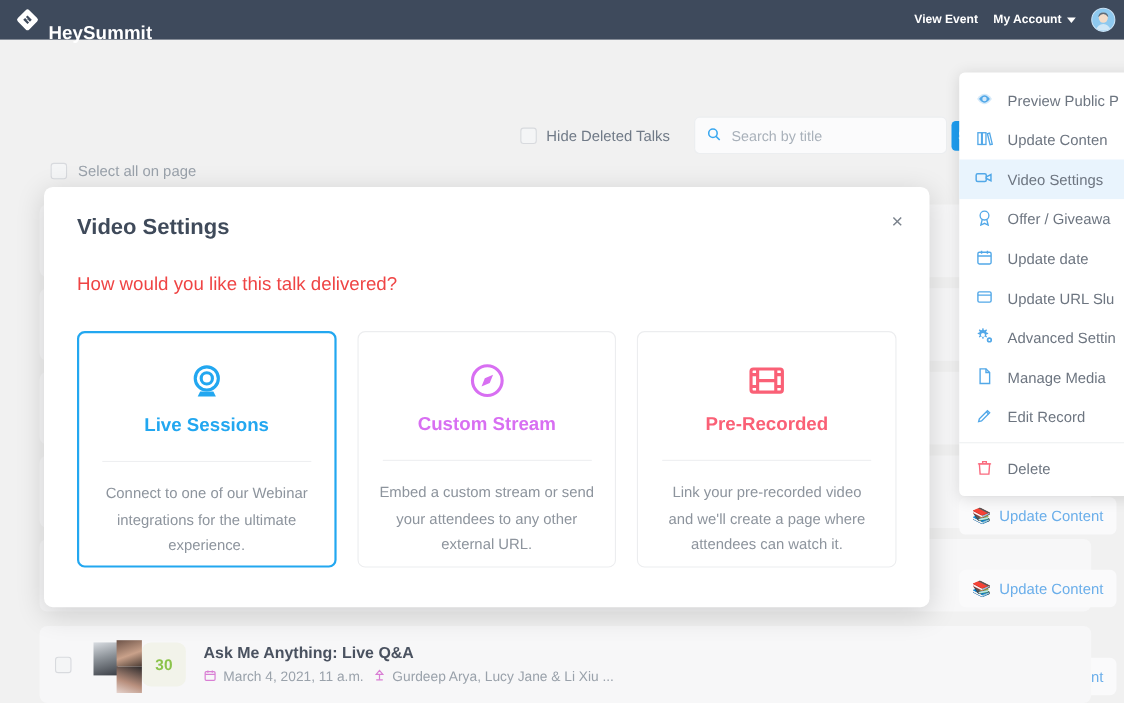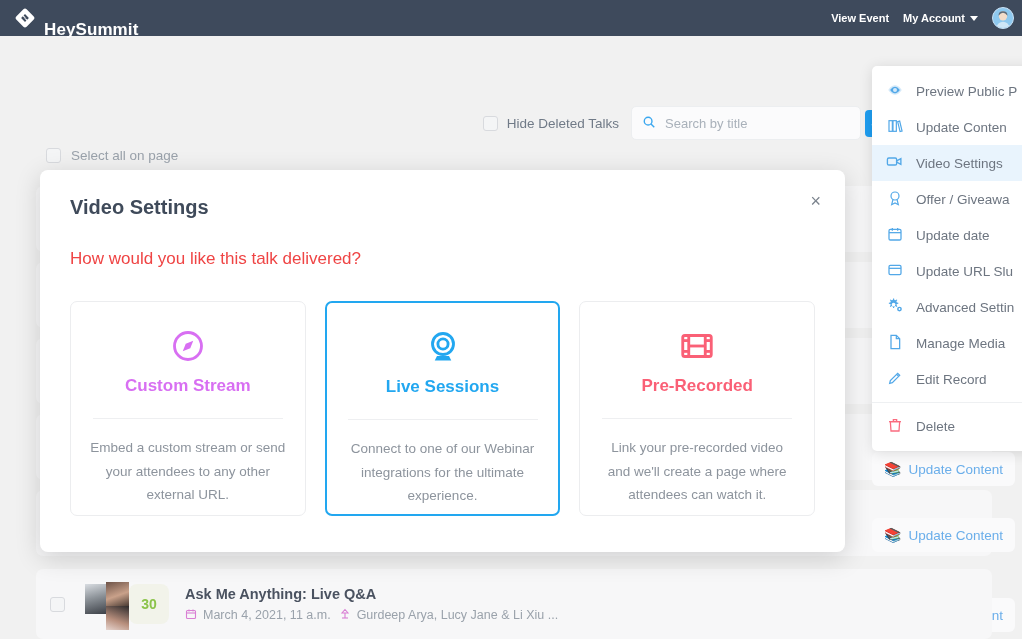--- a/index.html
+++ b/index.html
@@ -47,21 +47,21 @@
     position: absolute; top: 66px; left: 0; width: 1022px; height: 42px;
     display: flex; align-items: center; justify-content: flex-end;
     padding-right: 130px;
   }
   .chk {
     width: 15px; height: 15px; border: 1px solid #d8dade; border-radius: 3px;
     background: #f4f5f6; display: inline-block; flex: none;
   }
   .hide-deleted {
     display: flex; align-items: center; gap: 9px;
-    color: #707a87; font-size: 13.5px; margin-right: 12px;
+    color: #707a87; font-size: 13.5px; margin-right: 22px;
   }
   .searchbox {
     display: flex; align-items: center; height: 34px;
     background: #fbfbfc; border: 1px solid #eceef0; border-radius: 5px;
     padding: 0 10px; width: 230px;
   }
   .search-icon { color: #3aa7ef; font-size: 13px; margin-right: 9px; }
   .search-ph { color: #a9b1ba; font-size: 13px; }
   .search-btn {
     margin-left: 4px; height: 27px; min-width: 27px; border-radius: 4px;
@@ -391,43 +391,43 @@
     </div>
   </div>
 
   <div class="modal">
     <div class="modal-title">Video Settings</div>
     <div class="modal-close">×</div>
     <div class="modal-sub">How would you like this talk delivered?</div>
 
     <div class="cards">
 
-      <div class="card">
-        <span class="card-icon">
-          <svg width="36" height="36" viewBox="0 0 24 24" fill="none" stroke="#d86ff2" stroke-width="1.9">
-            <circle cx="12" cy="12" r="9"></circle>
-            <path d="M15.5 8.5 L10.5 10.5 L8.5 15.5 L13.5 13.5 Z" fill="#d86ff2" stroke="none"></path>
-          </svg>
-        </span>
-        <div class="card-title c-custom">Custom Stream</div>
-        <div class="card-rule"></div>
-        <div class="card-desc">Embed a custom stream or send your attendees to any other external URL.</div>
-      </div>
-
       <div class="card selected">
         <span class="card-icon">
           <svg width="36" height="36" viewBox="0 0 24 24" fill="none" stroke="#22a7f0" stroke-width="1.9">
             <circle cx="12" cy="10" r="7"></circle>
               <circle cx="12" cy="10" r="3.4"></circle>
             <path d="M8 18 h8 l1.5 3 h-11 z" fill="#22a7f0" stroke="none"></path>
           </svg>
         </span>
         <div class="card-title c-live">Live Sessions</div>
         <div class="card-rule"></div>
         <div class="card-desc">Connect to one of our Webinar integrations for the ultimate experience.</div>
+      </div>
+
+      <div class="card">
+        <span class="card-icon">
+          <svg width="36" height="36" viewBox="0 0 24 24" fill="none" stroke="#d86ff2" stroke-width="1.9">
+            <circle cx="12" cy="12" r="9"></circle>
+            <path d="M15.5 8.5 L10.5 10.5 L8.5 15.5 L13.5 13.5 Z" fill="#d86ff2" stroke="none"></path>
+          </svg>
+        </span>
+        <div class="card-title c-custom">Custom Stream</div>
+        <div class="card-rule"></div>
+        <div class="card-desc">Embed a custom stream or send your attendees to any other external URL.</div>
       </div>
 
       <div class="card">
         <span class="card-icon">
           <svg width="36" height="36" viewBox="0 0 24 24" fill="none" stroke="#fa6076" stroke-width="1.9">
             <rect x="2.5" y="5" width="19" height="14" rx="1.4"></rect>
             <line x1="6.5" y1="5" x2="6.5" y2="19"></line>
               <line x1="17.5" y1="5" x2="17.5" y2="19"></line>
             <line x1="6.5" y1="12" x2="17.5" y2="12"></line>
             <line x1="2.5" y1="8.4" x2="6.5" y2="8.4"></line>

